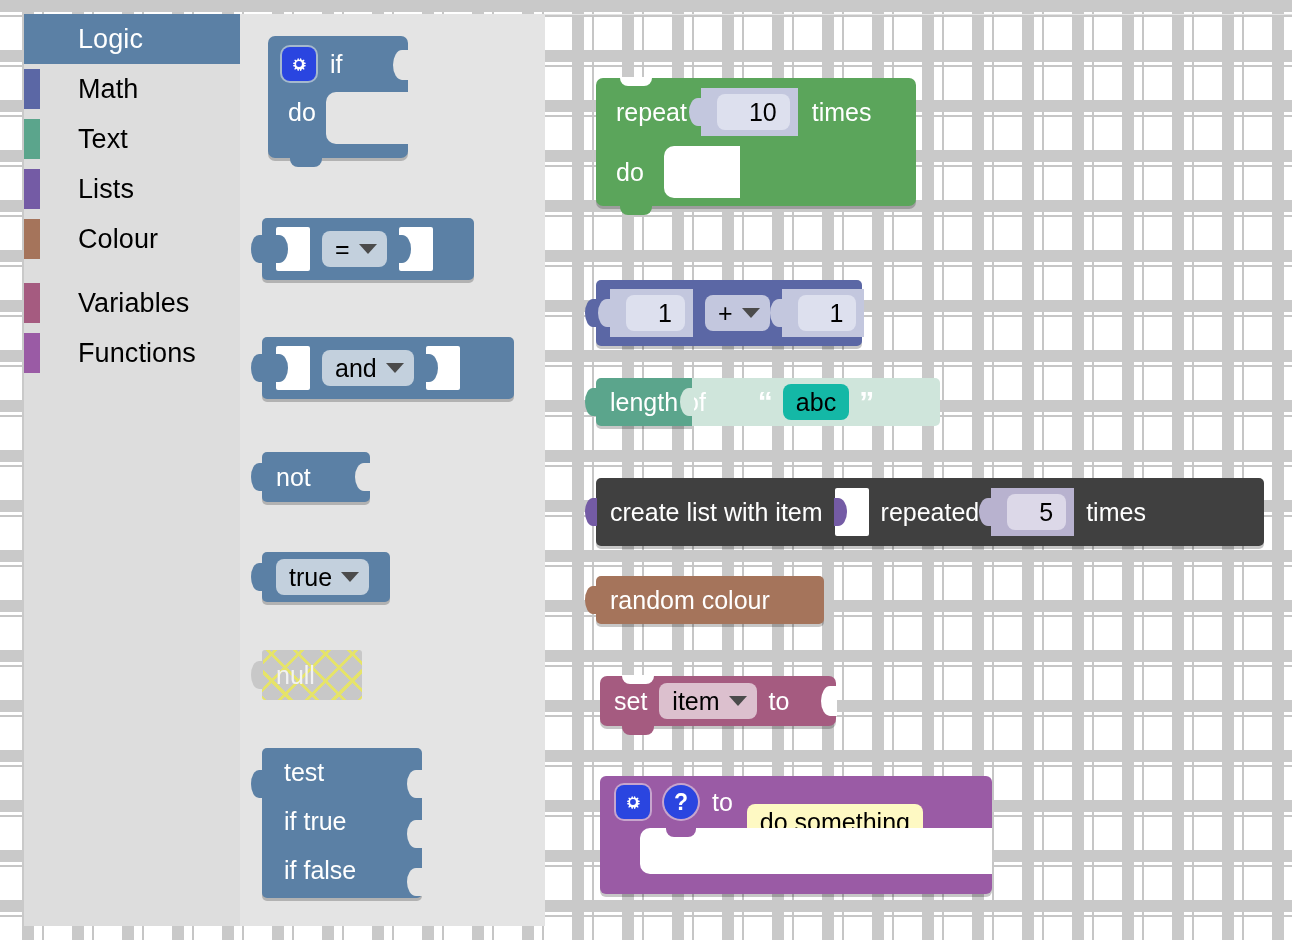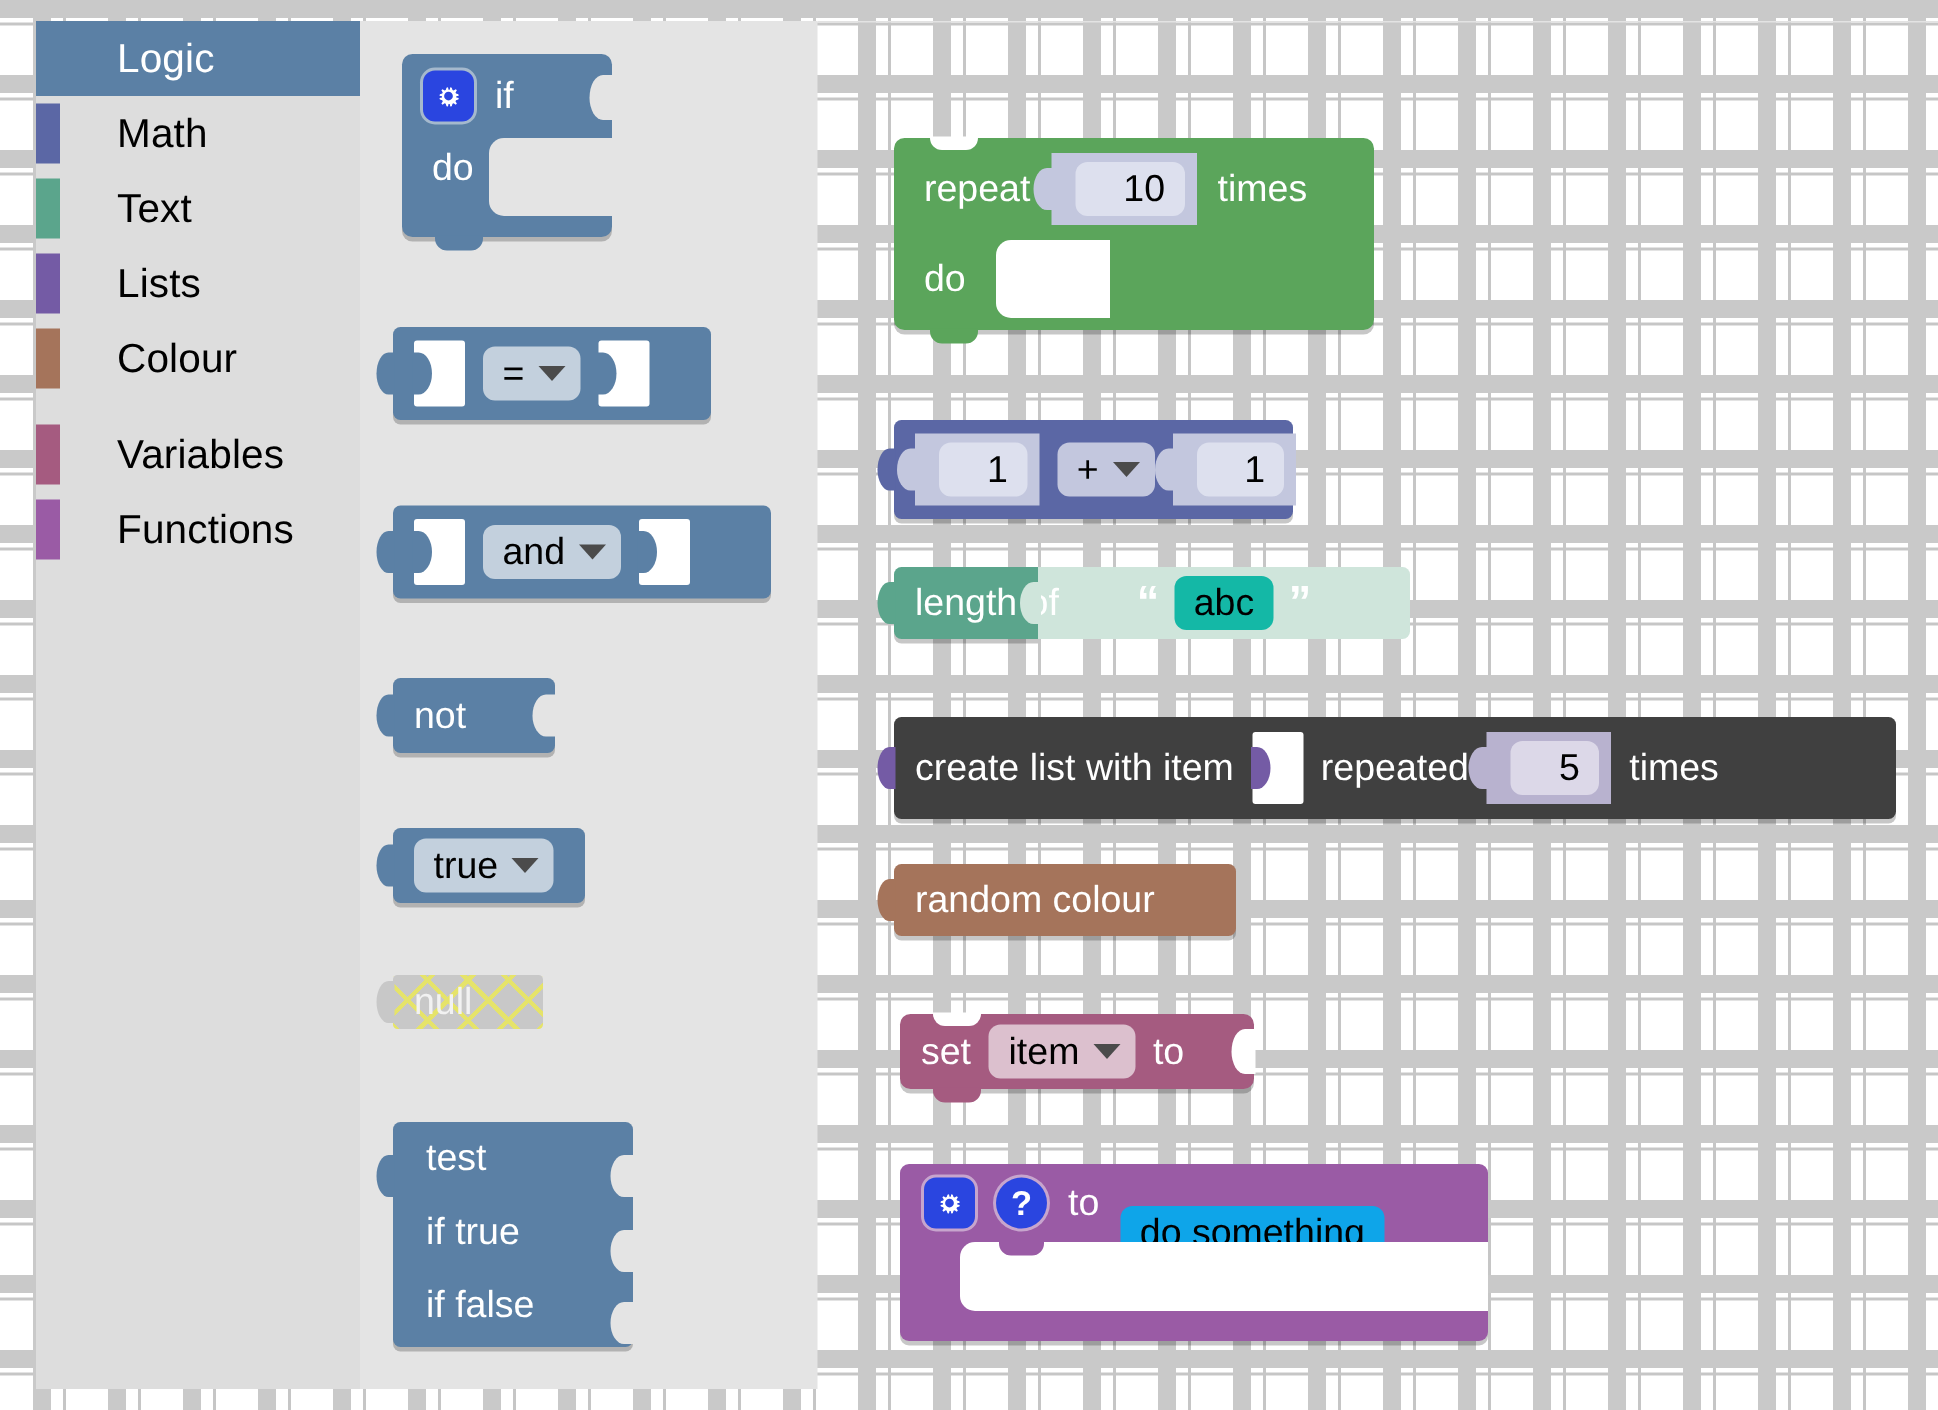--- a/index.html
+++ b/index.html
@@ -229,21 +229,21 @@
     position: absolute; right: -1px; top: 11px;
     width: 16px; height: 28px;
     background: #e4e4e4;
     border-radius: 9px 0 0 9px / 14px 0 0 14px;
   }
   
   #blk-true { left: 262px; top: 552px; width: 128px; height: 50px; border-radius: 5px; }
 
   
   #blk-null {
-    left: 262px; top: 650px; width: 100px; height: 36px;
+    left: 262px; top: 650px; width: 100px; height: 50px;
     background-color: #c8c8c8;
     background-image:
       repeating-linear-gradient(45deg, #e5e36a 0 3px, rgba(0,0,0,0) 3px 19px),
       repeating-linear-gradient(-45deg, #e5e36a 0 3px, rgba(0,0,0,0) 3px 19px);
     border-radius: 3px;
     color: #f2f2f2;
   }
   #blk-null .plug-left { background: #c8c8c8; }
 
   
@@ -255,21 +255,21 @@
   #blk-ifelse .sock-r {
     position: absolute; right: -1px;
     width: 16px; height: 28px;
     background: #e4e4e4;
     border-radius: 9px 0 0 9px / 14px 0 0 14px;
   }
 
   
   .loops { background: #5ba55b; }
   #blk-repeat {
-    left: 596px; top: 92px;
+    left: 596px; top: 78px;
     width: 320px; height: 128px;
     border-radius: 7px;
   }
   #blk-repeat .top-row {
     position: absolute; left: 0; top: 0;
     display: flex; align-items: center; gap: 14px;
     padding-left: 20px; height: 68px;
   }
   #blk-repeat .do-lbl { position: absolute; left: 20px; top: 82px; font-size: 25px; }
   #blk-repeat .c-mouth {
@@ -369,21 +369,21 @@
   }
 
   
   .funcs { background: #9a5ba5; }
   #blk-func { left: 600px; top: 776px; width: 392px; height: 118px; border-radius: 6px; }
   #blk-func .top-row {
     position: absolute; left: 0; top: 0;
     display: flex; align-items: center; gap: 14px;
     padding-left: 16px; height: 52px;
   }
-  #blk-func .field { background: #0ea5e9; color: #000; margin-top: 40px; }
+  #blk-func .field { background: #fef9c3; color: #000; margin-top: 40px; }
   #blk-func .c-mouth {
     position: absolute; left: 40px; top: 52px;
     width: 352px; height: 46px;
     background: #ffffff;
     border-radius: 10px 0 0 10px;
   }
   #blk-func .c-notch {
     position: absolute; left: 66px; top: 52px;
     width: 30px; height: 9px; background: #9a5ba5;
     border-radius: 0 0 8px 8px;

